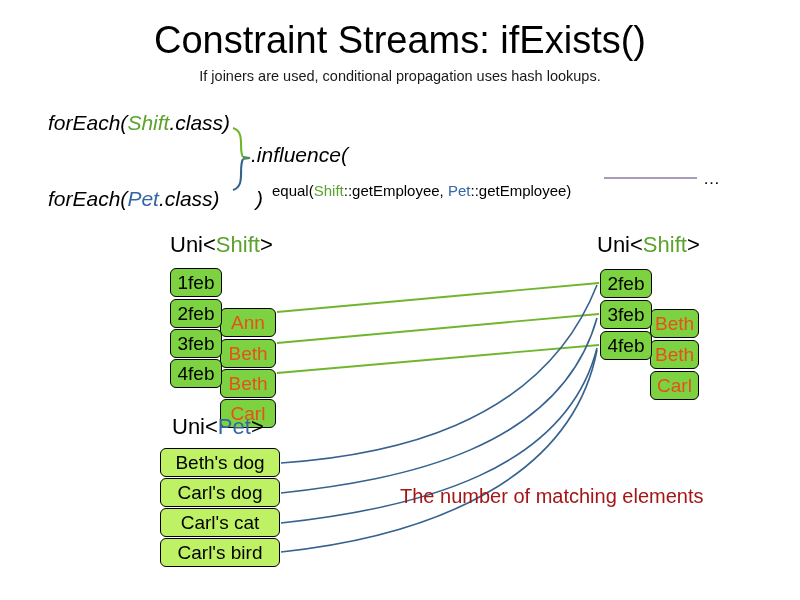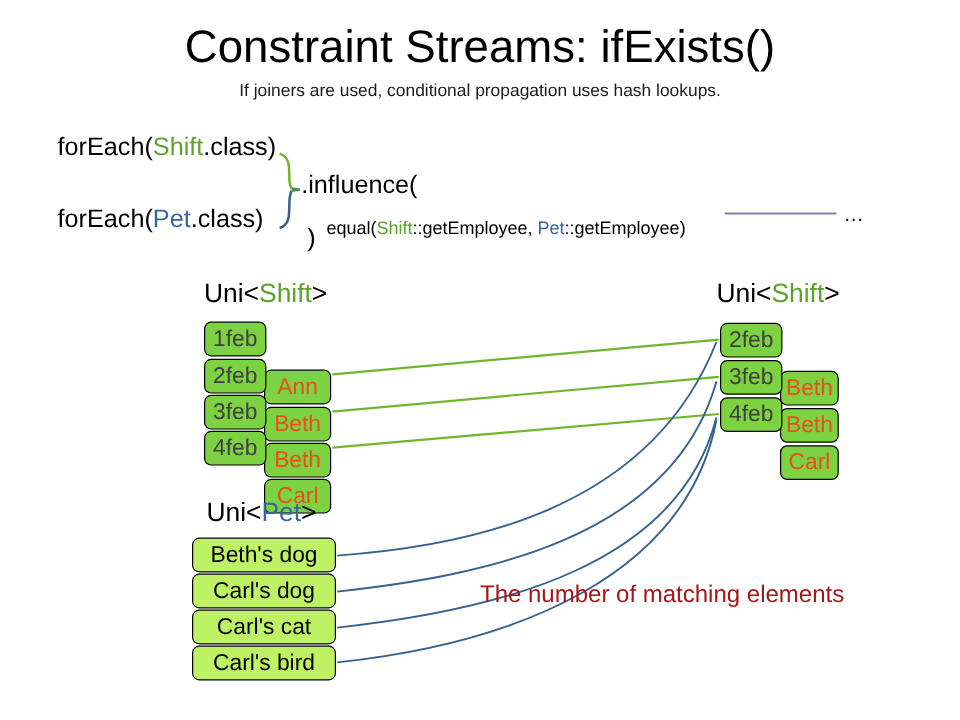--- a/index.html
+++ b/index.html
@@ -47,23 +47,24 @@
     white-space: nowrap;
   }
 
   
   .code-line {
     position: absolute;
     font-size: 21px;
     line-height: 26px;
     white-space: nowrap;
     color: #000000;
+    font-style: italic;
   }
   #code-foreach-shift { left: 48px; top: 110px; }
-  #code-foreach-pet   { left: 48px; top: 170px; }
+  #code-foreach-pet   { left: 48px; top: 186px; }
   #code-ifexists      { left: 251px; top: 142px; }
   #code-close-paren   { left: 256px; top: 186px; }
   #code-equal {
     position: absolute;
     left: 272px;
     top: 170px;
     font-size: 15px;
     line-height: 20px;
     white-space: nowrap;
     color: #000000;
@@ -105,21 +106,21 @@
     border: 1.6px solid #000000;
     border-radius: 6px;
     display: flex;
     align-items: center;
     justify-content: center;
     font-size: 19px;
     line-height: 19px;
     white-space: nowrap;
   }
   .cell-green { background: #7CD241; }
-  .cell-date  { color: #404040; }
+  .cell-date  { color: #000000; }
   .cell-name  { color: #E8501A; margin-top: 40px; }
   .cell-blue  {
     background: #bef264;
     color: #000000;
     font-size: 19px;
   }
 
   
   #left-shift-stream .fact-row { left: 170px; width: 106px; }
   #left-shift-stream .cell-date { left: 0;    width: 52px; }

